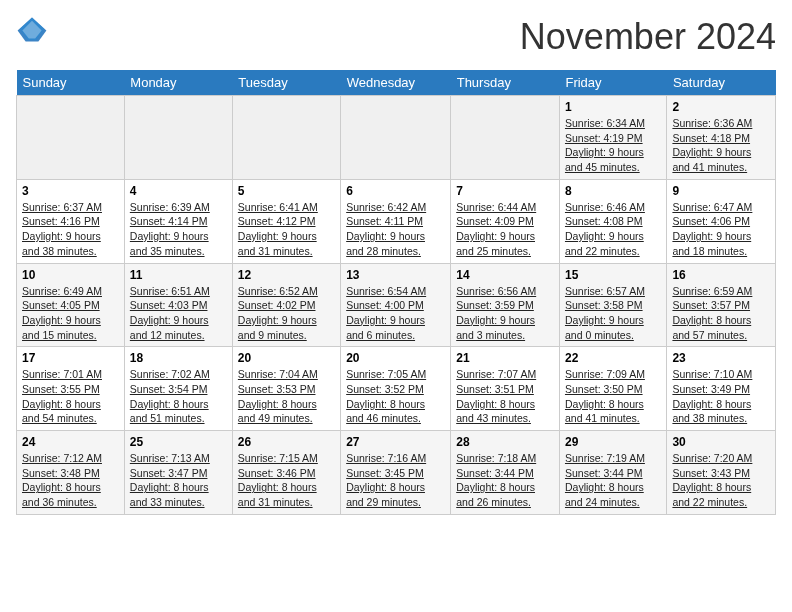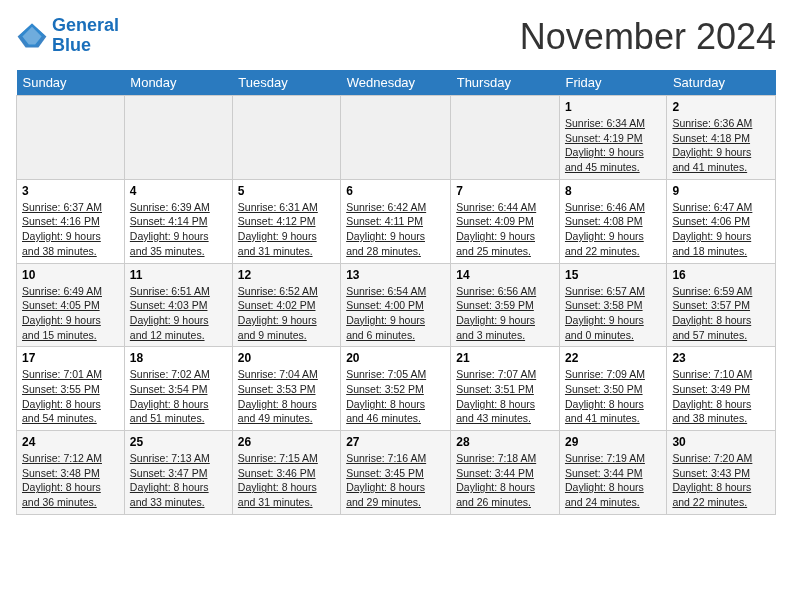--- a/index.html
+++ b/index.html
@@ -95,24 +95,20 @@
 </head>
 <body>
 
 <div class="header-area">
   <div class="logo">
     <svg class="logo-icon" viewBox="0 0 40 35" xmlns="http://www.w3.org/2000/svg">
       <path d="M20 2 L38 18 L28 32 L12 32 L2 18 Z" fill="#1a6fbb" opacity="0.85"></path>
       <path d="M20 2 L35 16 L25 30 L15 30 L5 16 Z" fill="#2a8ad4" opacity="0.6"></path>
       <path d="M20 6 L32 18 L24 28 L16 28 L8 18 Z" fill="#fff" opacity="0.3"></path>
     </svg>
-    <div class="logo-text">
-      <div><span>General</span></div>
-      <div><span style="color:#1a6fbb">Blue</span></div>
-    </div>
   </div>
   <div class="title-area">
     <div class="month-title">November 2024</div>
   </div>
 </div>
 
 <table>
   <thead>
     <tr id="header-row">
         <th>Sunday</th>
@@ -152,21 +148,21 @@
 Daylight: 9 hours and 38 minutes.</div>
         </td>
         <td>
           <span class="day-num">4</span>
           <div class="day-info">Sunrise: 6:39 AM
 Sunset: 4:14 PM
 Daylight: 9 hours and 35 minutes.</div>
         </td>
         <td>
           <span class="day-num">5</span>
-          <div class="day-info">Sunrise: 6:31 AM
+          <div class="day-info">Sunrise: 6:41 AM
 Sunset: 4:12 PM
 Daylight: 9 hours and 31 minutes.</div>
         </td>
         <td>
           <span class="day-num">6</span>
           <div class="day-info">Sunrise: 6:42 AM
 Sunset: 4:11 PM
 Daylight: 9 hours and 28 minutes.</div>
         </td>
         <td>

